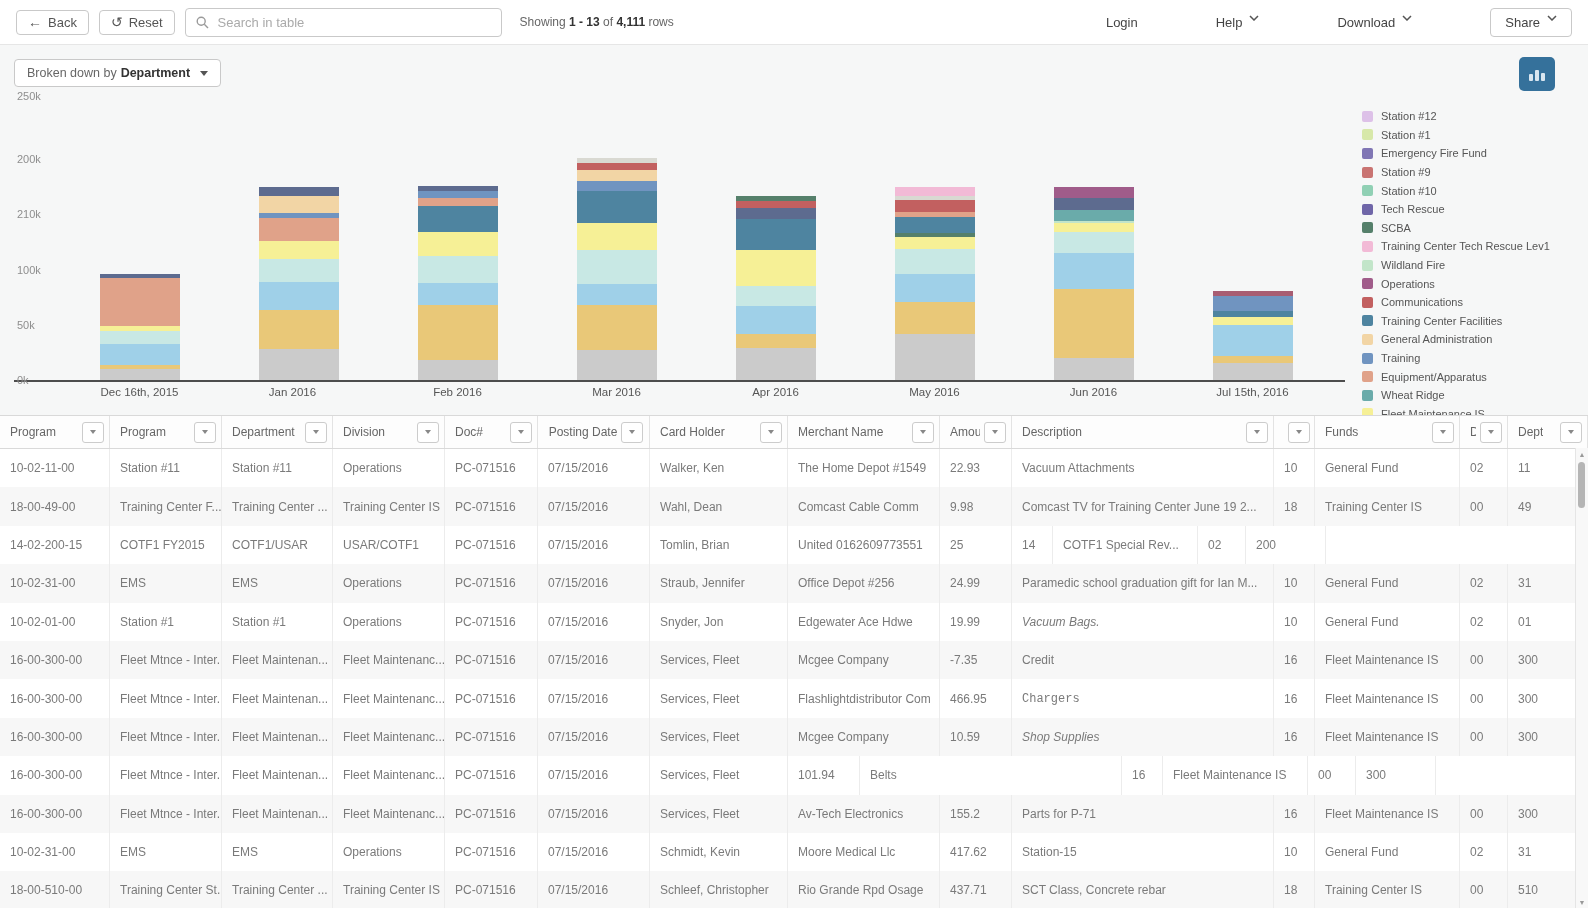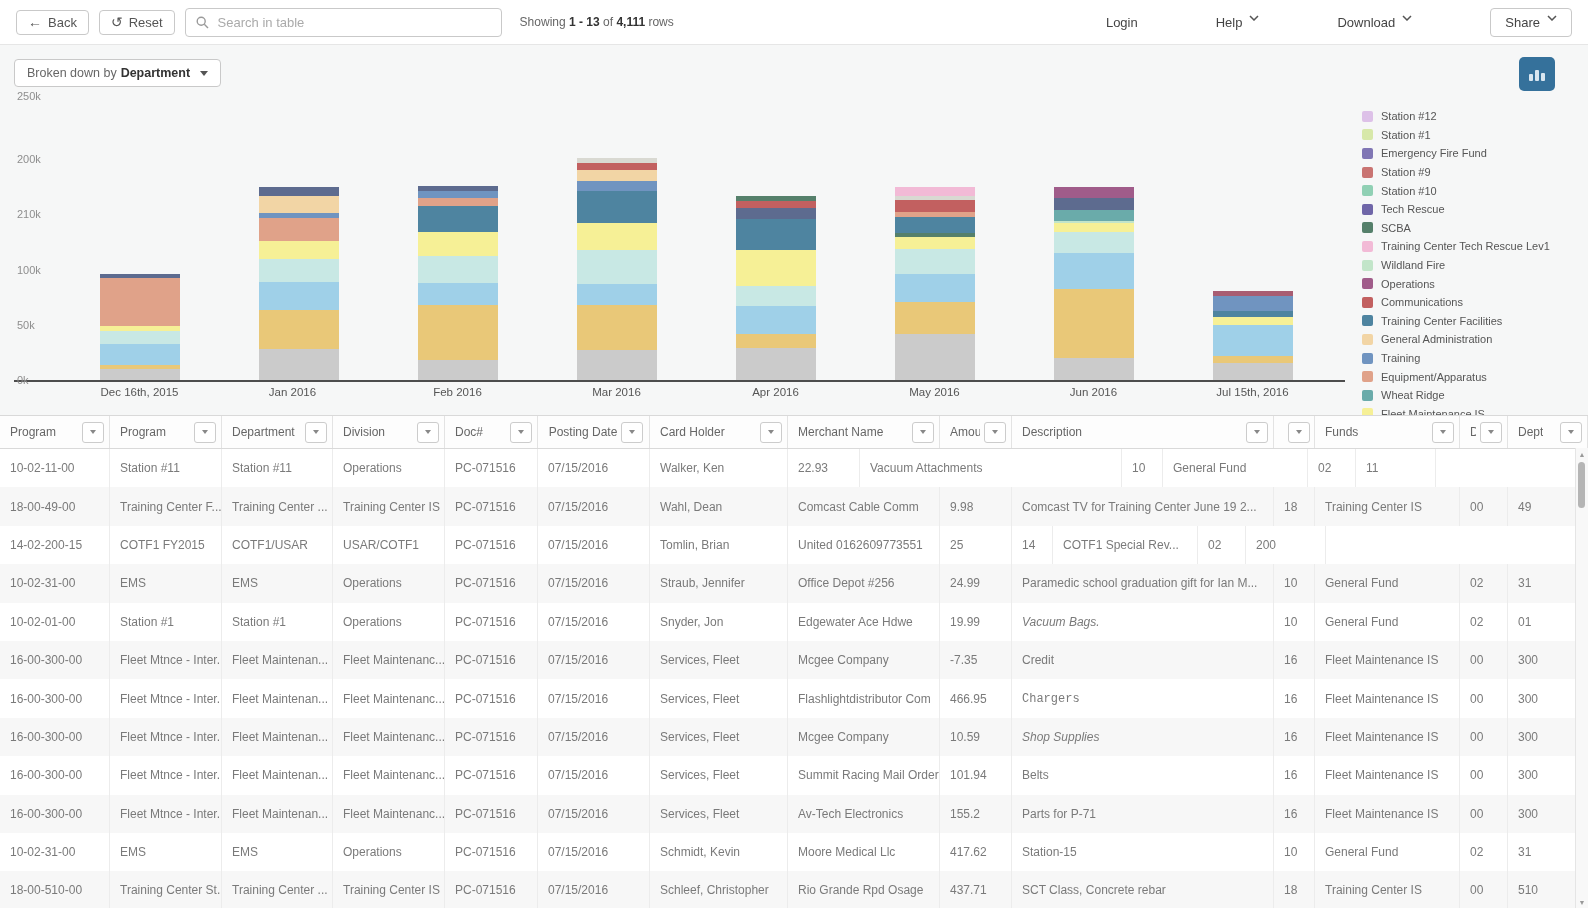--- a/index.html
+++ b/index.html
@@ -405,20 +405,21 @@
       </div>
     <div class="tbody">
         <div class="tr">
           <div class="td" style="width: 110px;">10-02-11-00</div>
           <div class="td" style="width: 112px;">Station #11</div>
           <div class="td" style="width: 111px;">Station #11</div>
           <div class="td" style="width: 112px;">Operations</div>
           <div class="td" style="width: 93px;">PC-071516</div>
           <div class="td" style="width: 112px;">07/15/2016</div>
           <div class="td" style="width: 138px;">Walker, Ken</div>
+          <div class="td" style="width: 152px;">The Home Depot #1549</div>
           <div class="td" style="width: 72px;">22.93</div>
           <div class="td" style="width: 262px;">Vacuum Attachments</div>
           <div class="td" style="width: 41px;">10</div>
           <div class="td" style="width: 145px;">General Fund</div>
           <div class="td" style="width: 48px;">02</div>
           <div class="td" style="width: 80px;">11</div>
         </div>
         <div class="tr">
           <div class="td" style="width: 110px;">18-00-49-00</div>
           <div class="td" style="width: 112px;">Training Center F...</div>
@@ -531,21 +532,20 @@
           <div class="td" style="width: 80px;">300</div>
         </div>
         <div class="tr">
           <div class="td" style="width: 110px;">16-00-300-00</div>
           <div class="td" style="width: 112px;">Fleet Mtnce - Inter...</div>
           <div class="td" style="width: 111px;">Fleet Maintenan...</div>
           <div class="td" style="width: 112px;">Fleet Maintenanc...</div>
           <div class="td" style="width: 93px;">PC-071516</div>
           <div class="td" style="width: 112px;">07/15/2016</div>
           <div class="td" style="width: 138px;">Services, Fleet</div>
-          <div class="td" style="width: 152px;">Summit Racing Mail Order</div>
           <div class="td" style="width: 72px;">101.94</div>
           <div class="td" style="width: 262px;">Belts</div>
           <div class="td" style="width: 41px;">16</div>
           <div class="td" style="width: 145px;">Fleet Maintenance IS</div>
           <div class="td" style="width: 48px;">00</div>
           <div class="td" style="width: 80px;">300</div>
         </div>
         <div class="tr">
           <div class="td" style="width: 110px;">16-00-300-00</div>
           <div class="td" style="width: 112px;">Fleet Mtnce - Inter...</div>

